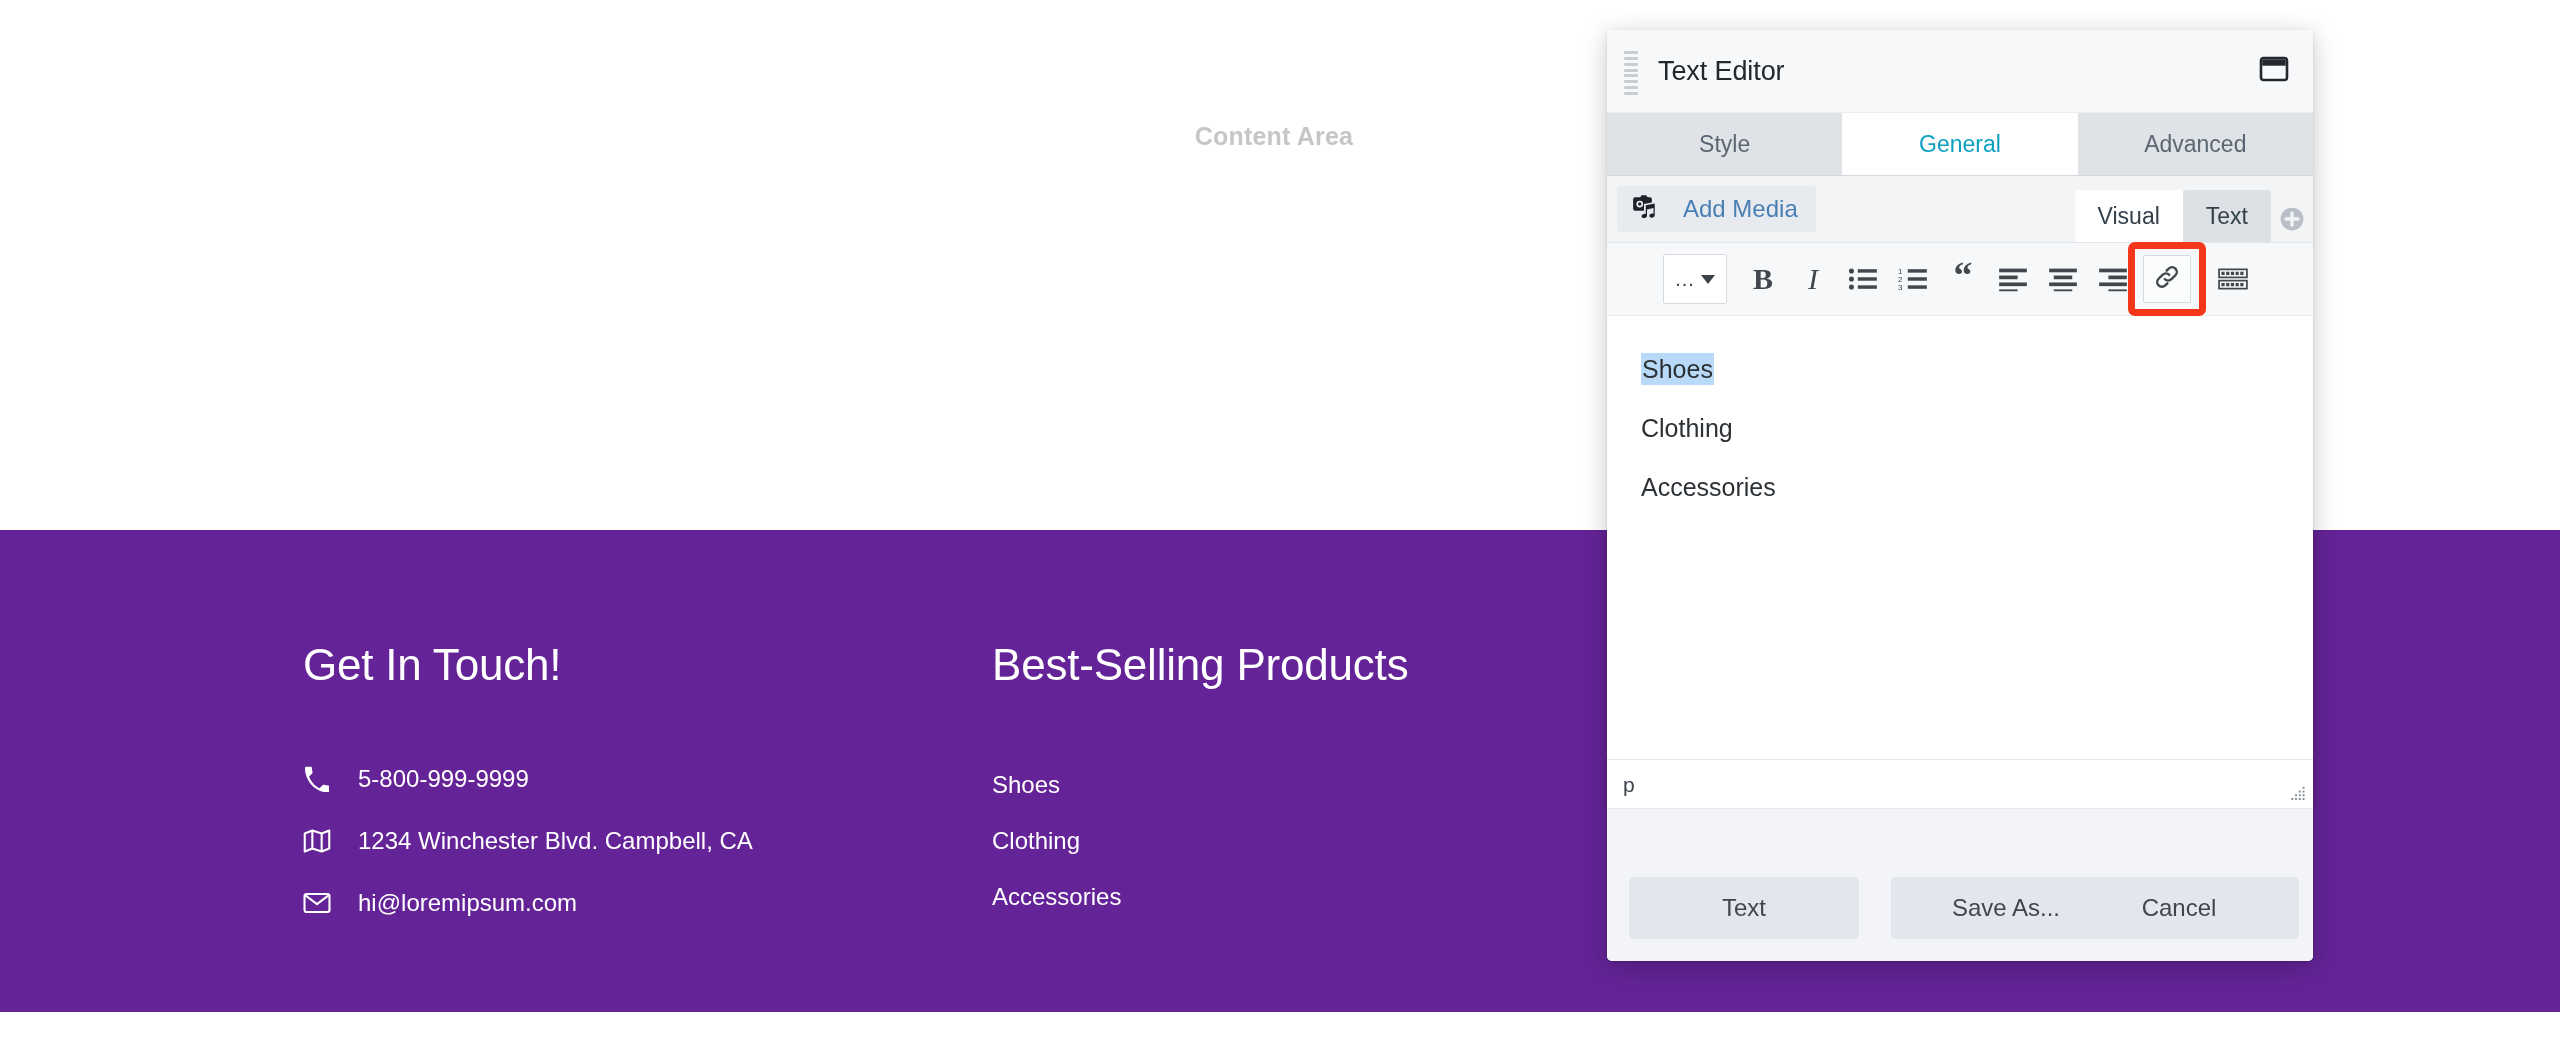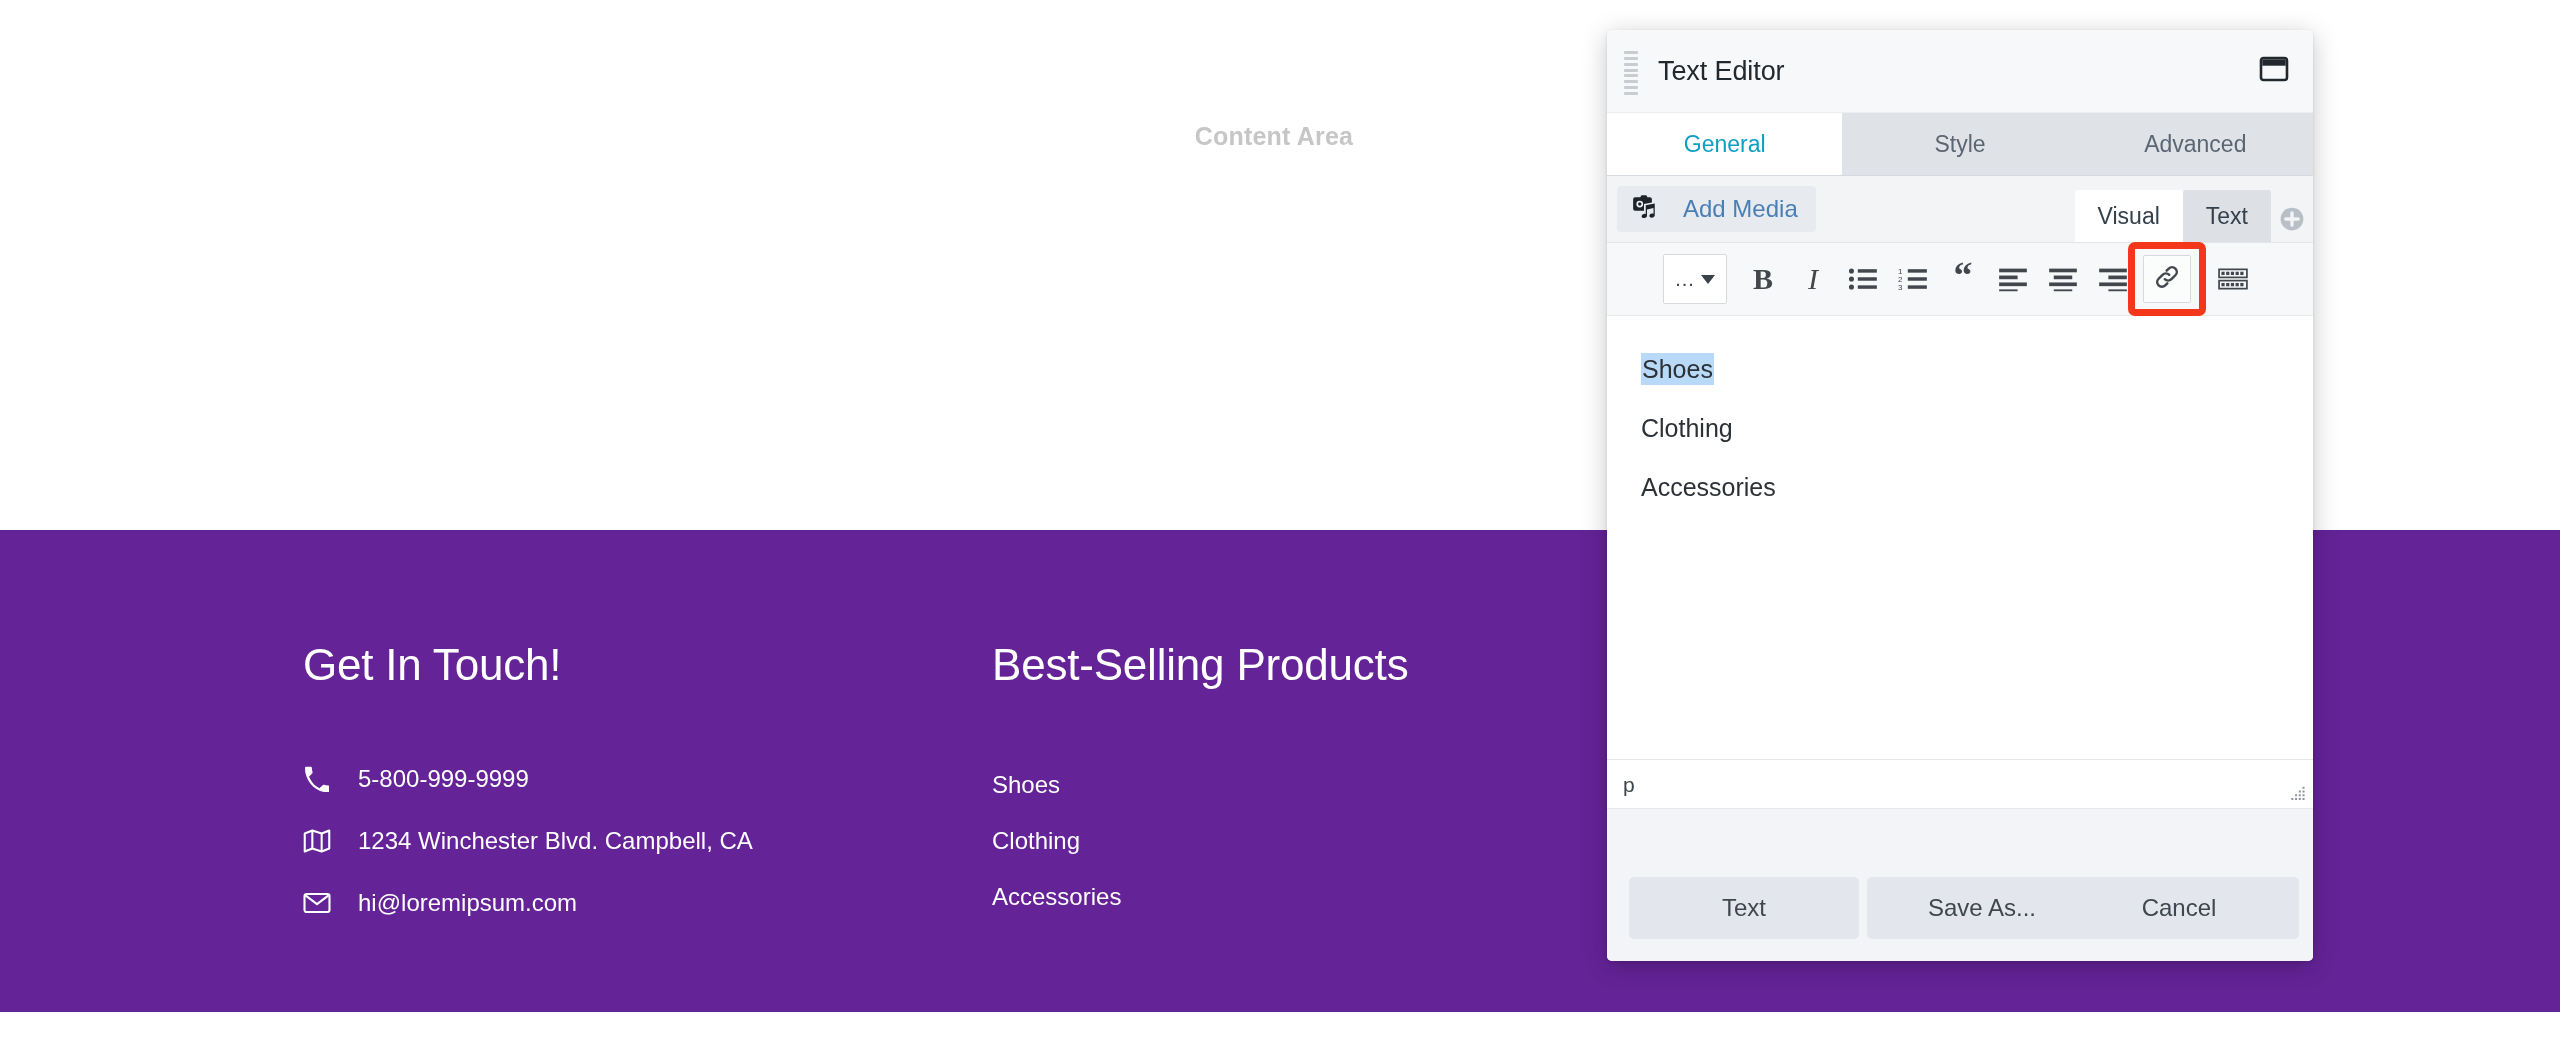--- a/index.html
+++ b/index.html
@@ -404,21 +404,21 @@
     height: 62px;
     background: #e3e6ec;
     border: none;
     border-radius: 5px;
     font-family: "Liberation Sans", sans-serif;
     font-size: 24px;
     color: #3f4650;
     cursor: pointer;
   }
   #save-button { left: 22px; width: 230px; }
-  #save-as-button { left: 260px; width: 230px; }
+  #save-as-button { left: 284px; width: 230px; }
   #cancel-button { left: 454px; width: 240px; left: 452px; }
 </style>
 </head>
 <body>
 
 <div id="page-canvas">
 
   <div id="content-area">
     <div id="content-area-label">
       <span class="inner">Content Area</span>
@@ -498,22 +498,22 @@
       <span id="panel-title">Text Editor</span>
       <span id="panel-window-button">
         <svg width="30" height="26" viewBox="0 0 30 26" aria-hidden="true">
           <rect x="2" y="2" width="26" height="22" rx="2.5" fill="none" stroke="#22282d" stroke-width="2.6"></rect>
           <rect x="3.3" y="3.3" width="23.4" height="6.4" fill="#22282d"></rect>
         </svg>
       </span>
     </div>
 
     <div id="panel-tabs">
+      <div class="panel-tab">Style</div>
       <div class="panel-tab active">General</div>
-      <div class="panel-tab">Style</div>
       <div class="panel-tab">Advanced</div>
     </div>
 
     <div id="wp-toolbar-top">
       <div id="add-media-button">
         <span>
           <svg width="30" height="30" viewBox="0 0 24 24" fill="#1d2329" aria-hidden="true">
             <path d="M9.2 2.6 8.2 4.2H4.1A1.6 1.6 0 0 0 2.5 5.8v7.5a1.6 1.6 0 0 0 1.6 1.6h7.1V9.6l6.3-1.3V5.8a1.6 1.6 0 0 0-1.6-1.6h-1.9l-1-1.6H9.2z"></path>
             <circle cx="7.8" cy="9.6" r="2.7" fill="#f2f4f6"></circle>
             <circle cx="7.8" cy="9.6" r="1.4" fill="#1d2329"></circle>

